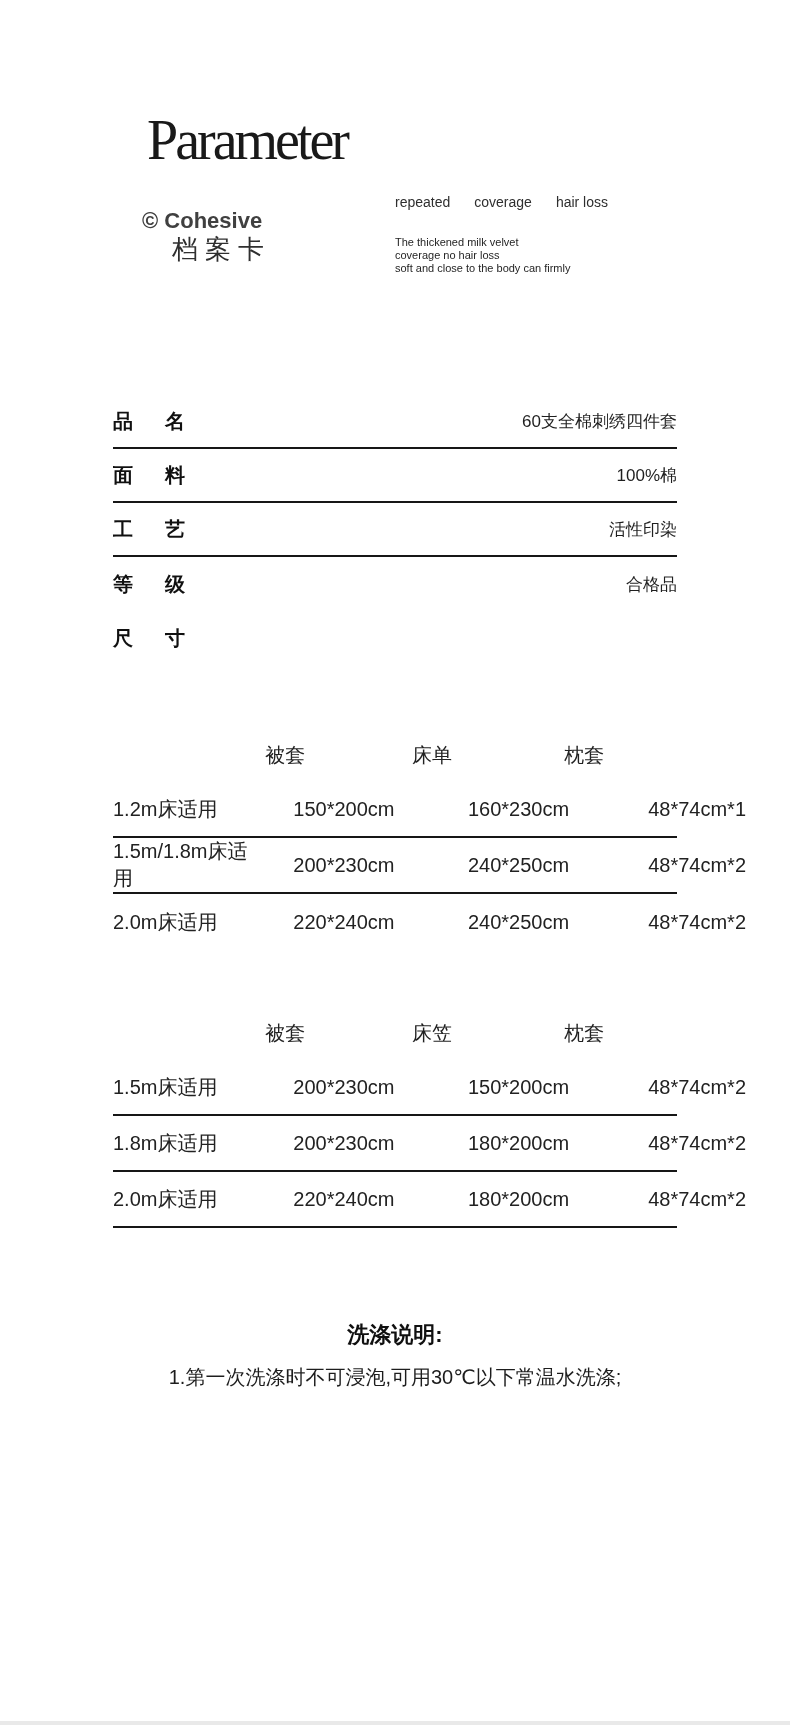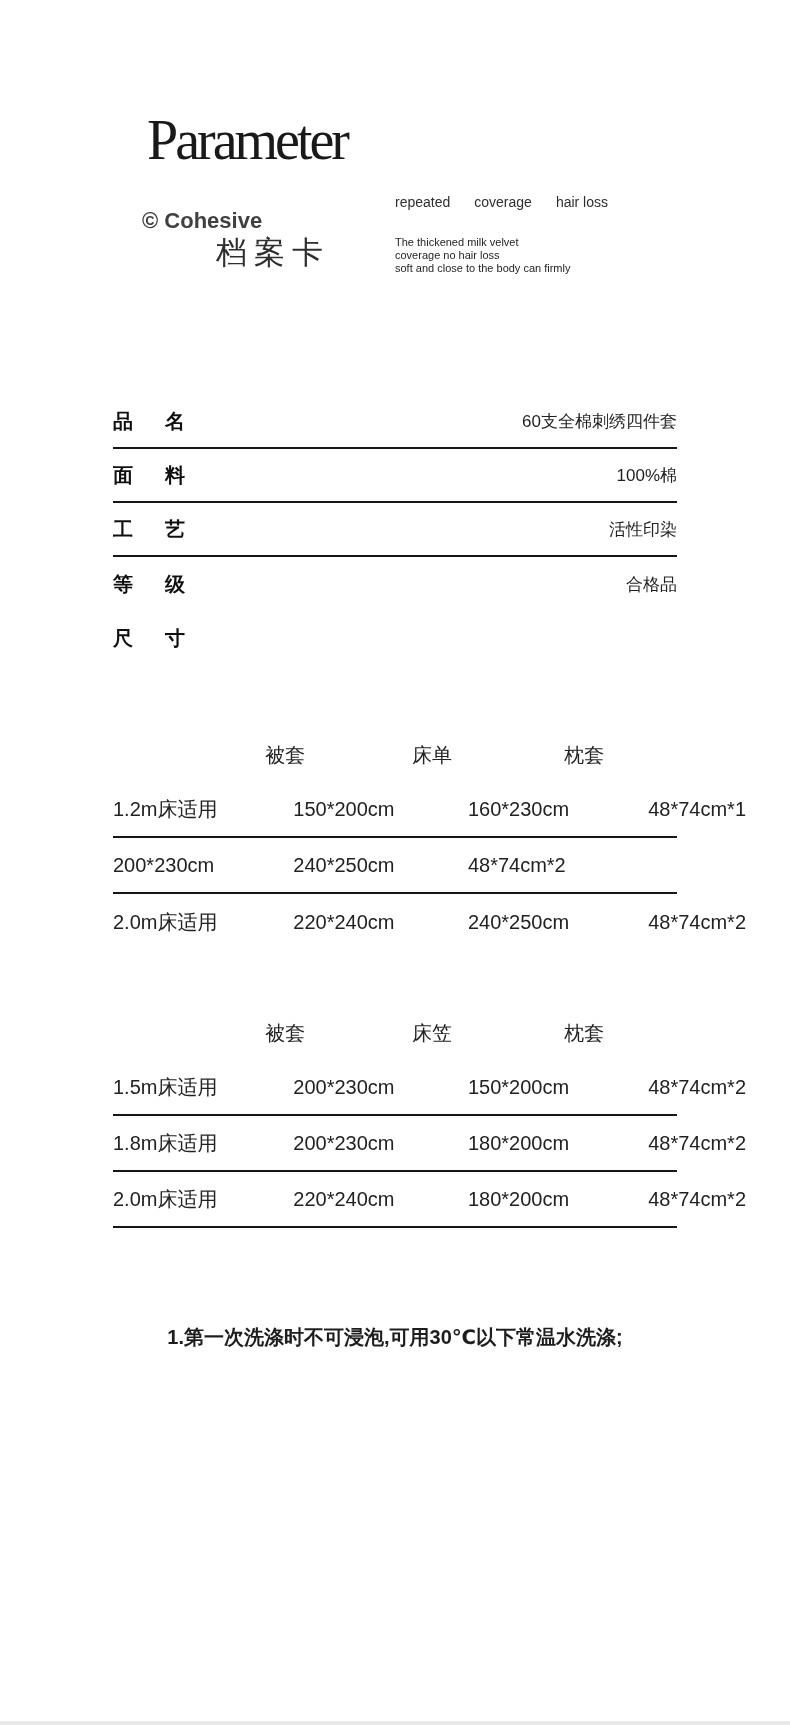--- a/index.html
+++ b/index.html
@@ -13,21 +13,21 @@
   
   .brand-title{
     left:147px;top:112px;
     font-family:"Liberation Serif","DejaVu Serif",serif;
     font-weight:400;font-size:56px;line-height:1;letter-spacing:-3px;
     color:#191919;margin:0;
   }
   .tagline{left:395px;top:194px;display:flex;gap:24px;
     font-size:14px;color:#2e2e2e;}
   .copyright{left:142px;top:208px;font-size:22px;font-weight:700;color:#404040;}
-  .card-name{left:172px;top:232px;font-size:31px;letter-spacing:7px;color:#2f2f2f;margin-left:44px;}
+  .card-name{left:172px;top:232px;font-size:26px;letter-spacing:7px;color:#2f2f2f;}
   .description{left:395px;top:236px;font-size:11px;line-height:13px;color:#252525;}
   
   .spec-table{left:113px;top:395px;width:564px;}
   .spec-row{height:54px;display:flex;align-items:center;justify-content:space-between;
     box-sizing:border-box;}
   .spec-row:nth-child(-n+3){border-bottom:2px solid var(--line,#161616);}
   .spec-label{width:72px;display:inline-flex;justify-content:space-between;
     font-weight:700;font-size:20px;color:#101010;}
   .spec-value{font-size:17px;color:#1f1f1f;}
   
@@ -38,21 +38,21 @@
     align-items:center;box-sizing:border-box;}
   .size-row > div{font-size:20px;color:#222;}
   .size-row > div:first-child{text-align:left;}
   .size-row.head{height:54px;}
   .size-row.data{height:56px;gap:28px;}
   #size-table-1 .size-row.data:not(:last-child){border-bottom:2px solid var(--line,#161616);}
   #size-table-2 .size-row.data{border-bottom:2px solid var(--line,#161616);}
   
   .washing{left:0;top:1320px;width:790px;text-align:center;}
   .washing h2{margin:0 0 10px 0;font-size:22px;font-weight:700;color:#101010;}
-  .wash-item{font-size:20px;line-height:34px;color:#1d1d1d;font-weight:bold;}
+  .wash-item{font-size:20px;line-height:34px;color:#1d1d1d;}
   
   .bottom-strip{left:0;bottom:0;width:790px;height:4px;background:#e9e9e9;}
 </style>
 </head>
 <body style="--background: #ffffff; --text: #1b1b1b; --line: #161616;">
 
 <div>
 
   <header>
     <h1 class="abs brand-title">Parameter</h1>
@@ -119,20 +119,21 @@
         <div>床单</div>
         <div>枕套</div>
       </div>
       <div class="size-row data">
         <div>1.2m床适用</div>
         <div>150*200cm</div>
         <div>160*230cm</div>
         <div>48*74cm*1</div>
       </div>
       <div class="size-row data">
+        <div>1.5m/1.8m床适用</div>
         <div>200*230cm</div>
         <div>240*250cm</div>
         <div>48*74cm*2</div>
       </div>
       <div class="size-row data">
         <div>2.0m床适用</div>
         <div>220*240cm</div>
         <div>240*250cm</div>
         <div>48*74cm*2</div>
       </div>
@@ -159,19 +160,20 @@
       </div>
       <div class="size-row data">
         <div>2.0m床适用</div>
         <div>220*240cm</div>
         <div>180*200cm</div>
         <div>48*74cm*2</div>
       </div>
     </section>
 
   <section class="abs washing">
+    <h2>洗涤说明:</h2>
     <div id="washing-items">
         <div class="wash-item">1.第一次洗涤时不可浸泡,可用30℃以下常温水洗涤;</div>
       </div>
   </section>
 
   <div class="abs bottom-strip"></div>
 </div>
 
 </body></html>

